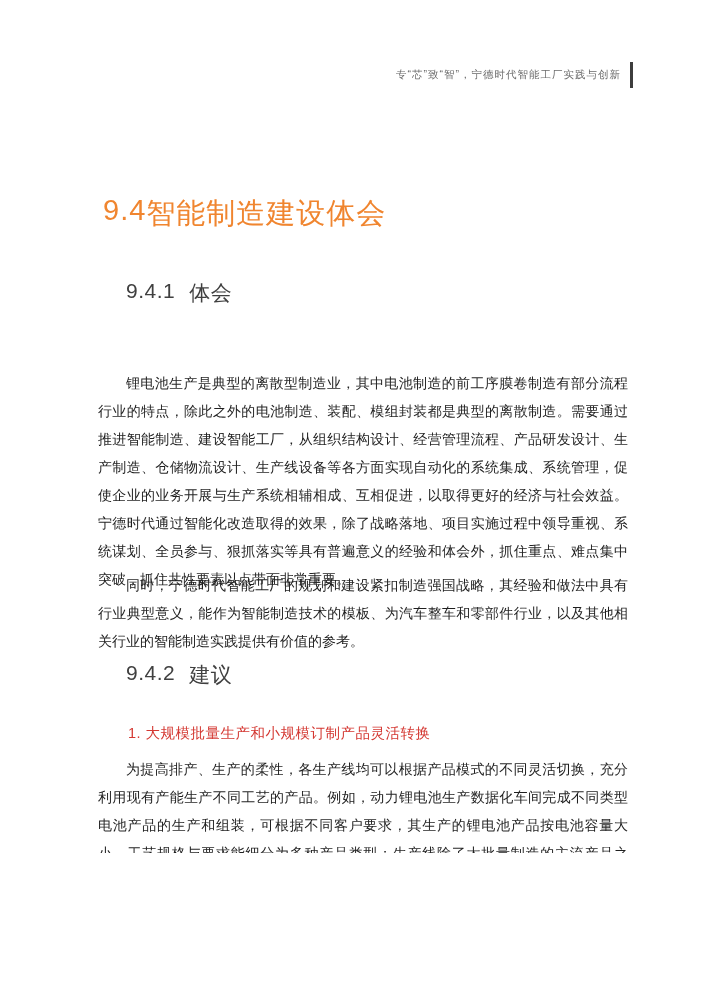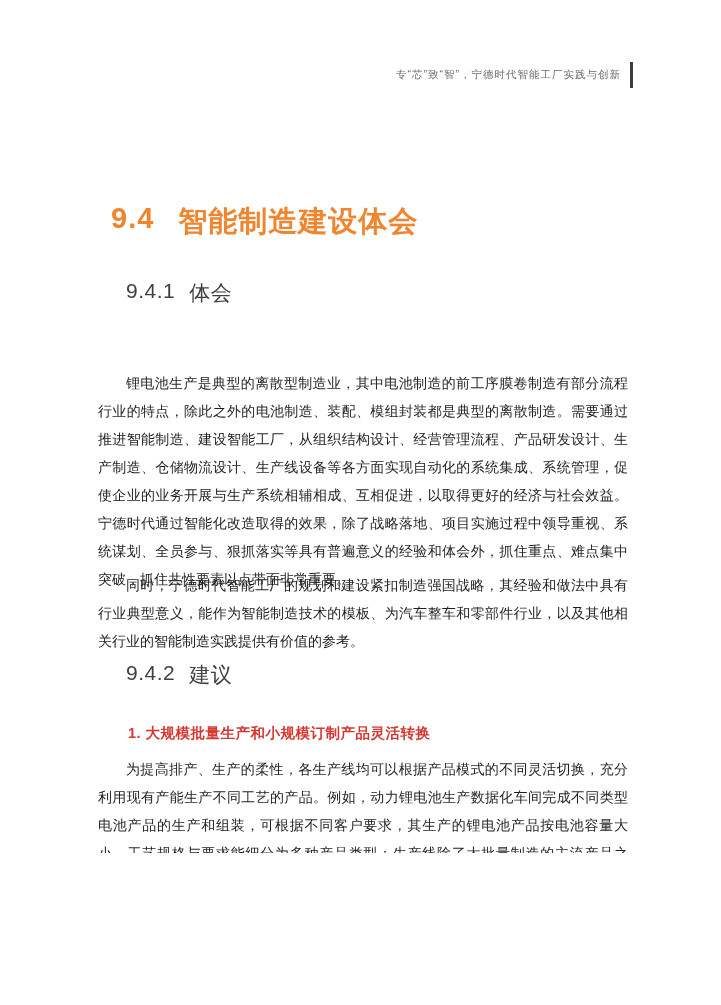--- a/index.html
+++ b/index.html
@@ -18,39 +18,39 @@
   }
   .header-text{
     font-family:"Liberation Sans","DejaVu Sans",sans-serif;
     font-size:10.5px;letter-spacing:1px;color:#6b6b6b;
   }
   .header-bar{
     display:inline-block;width:3px;height:26px;background:#3d3d3d;
   }
   
   .chapter-title{
-    position:absolute;left:99px;top:190px;margin:12px;
+    position:absolute;left:99px;top:190px;margin:4px;
     font-family:"Liberation Sans","DejaVu Sans",sans-serif;
-    font-size:29px;font-weight:700;letter-spacing:1px;
-    display:flex;gap:24px;
+    font-size:29px;font-weight:400;letter-spacing:1px;
+    display:flex;
   }
   
   .section-title{
     position:absolute;left:126px;margin:0;
     font-family:"Liberation Sans","DejaVu Sans",sans-serif;
     font-size:21px;font-weight:500;color:#404040;
     display:flex;gap:14px;letter-spacing:0.5px;
   }
   .sec-1{top:279px;}
   .sec-2{top:661px;}
   
   .sub-heading{
     position:absolute;left:128px;top:724px;margin:0;
     font-family:"Liberation Sans","DejaVu Sans",sans-serif;
-    font-size:14.5px;font-weight:700;letter-spacing:0.5px;
+    font-size:14.5px;font-weight:400;letter-spacing:0.5px;
   }
   
   .body-para{
     position:absolute;left:98px;width:530px;margin:0;
     font-size:14px;line-height:28px;
     text-align:justify;text-indent:2em;
     color:#1f1f1f;
   }
   .para-1{top:330px;margin-top:40px;}
   .para-2{top:572px;}

